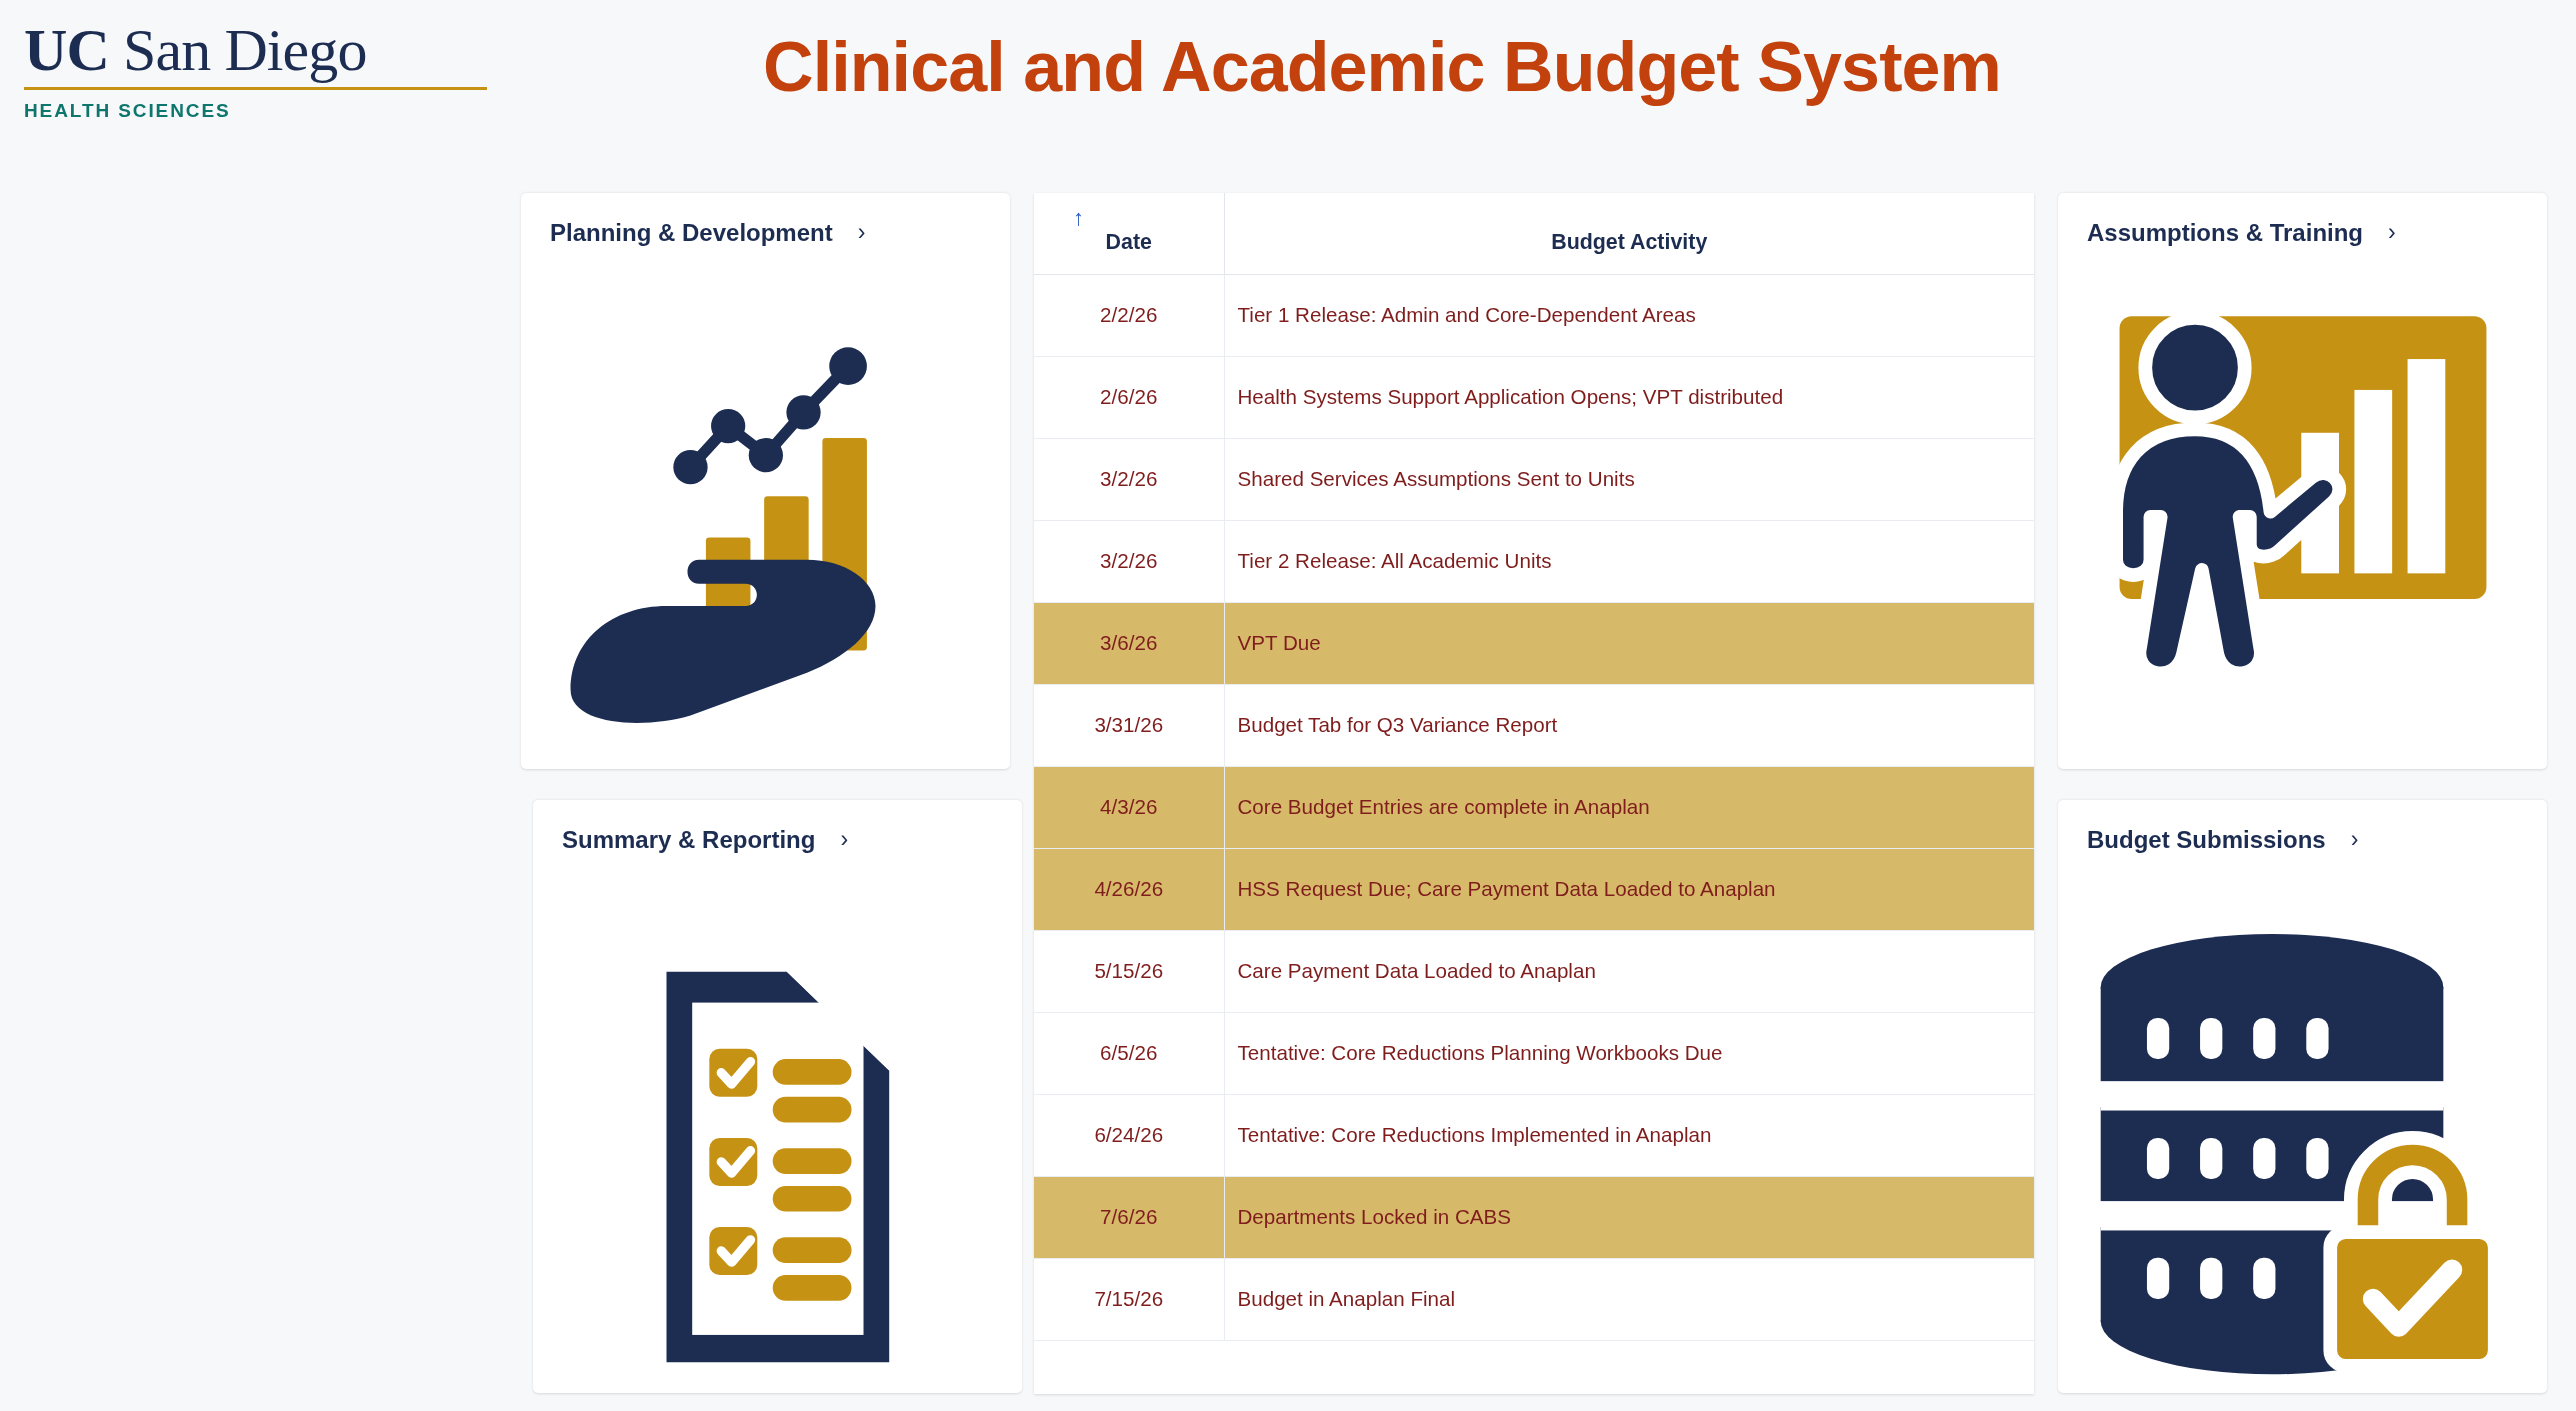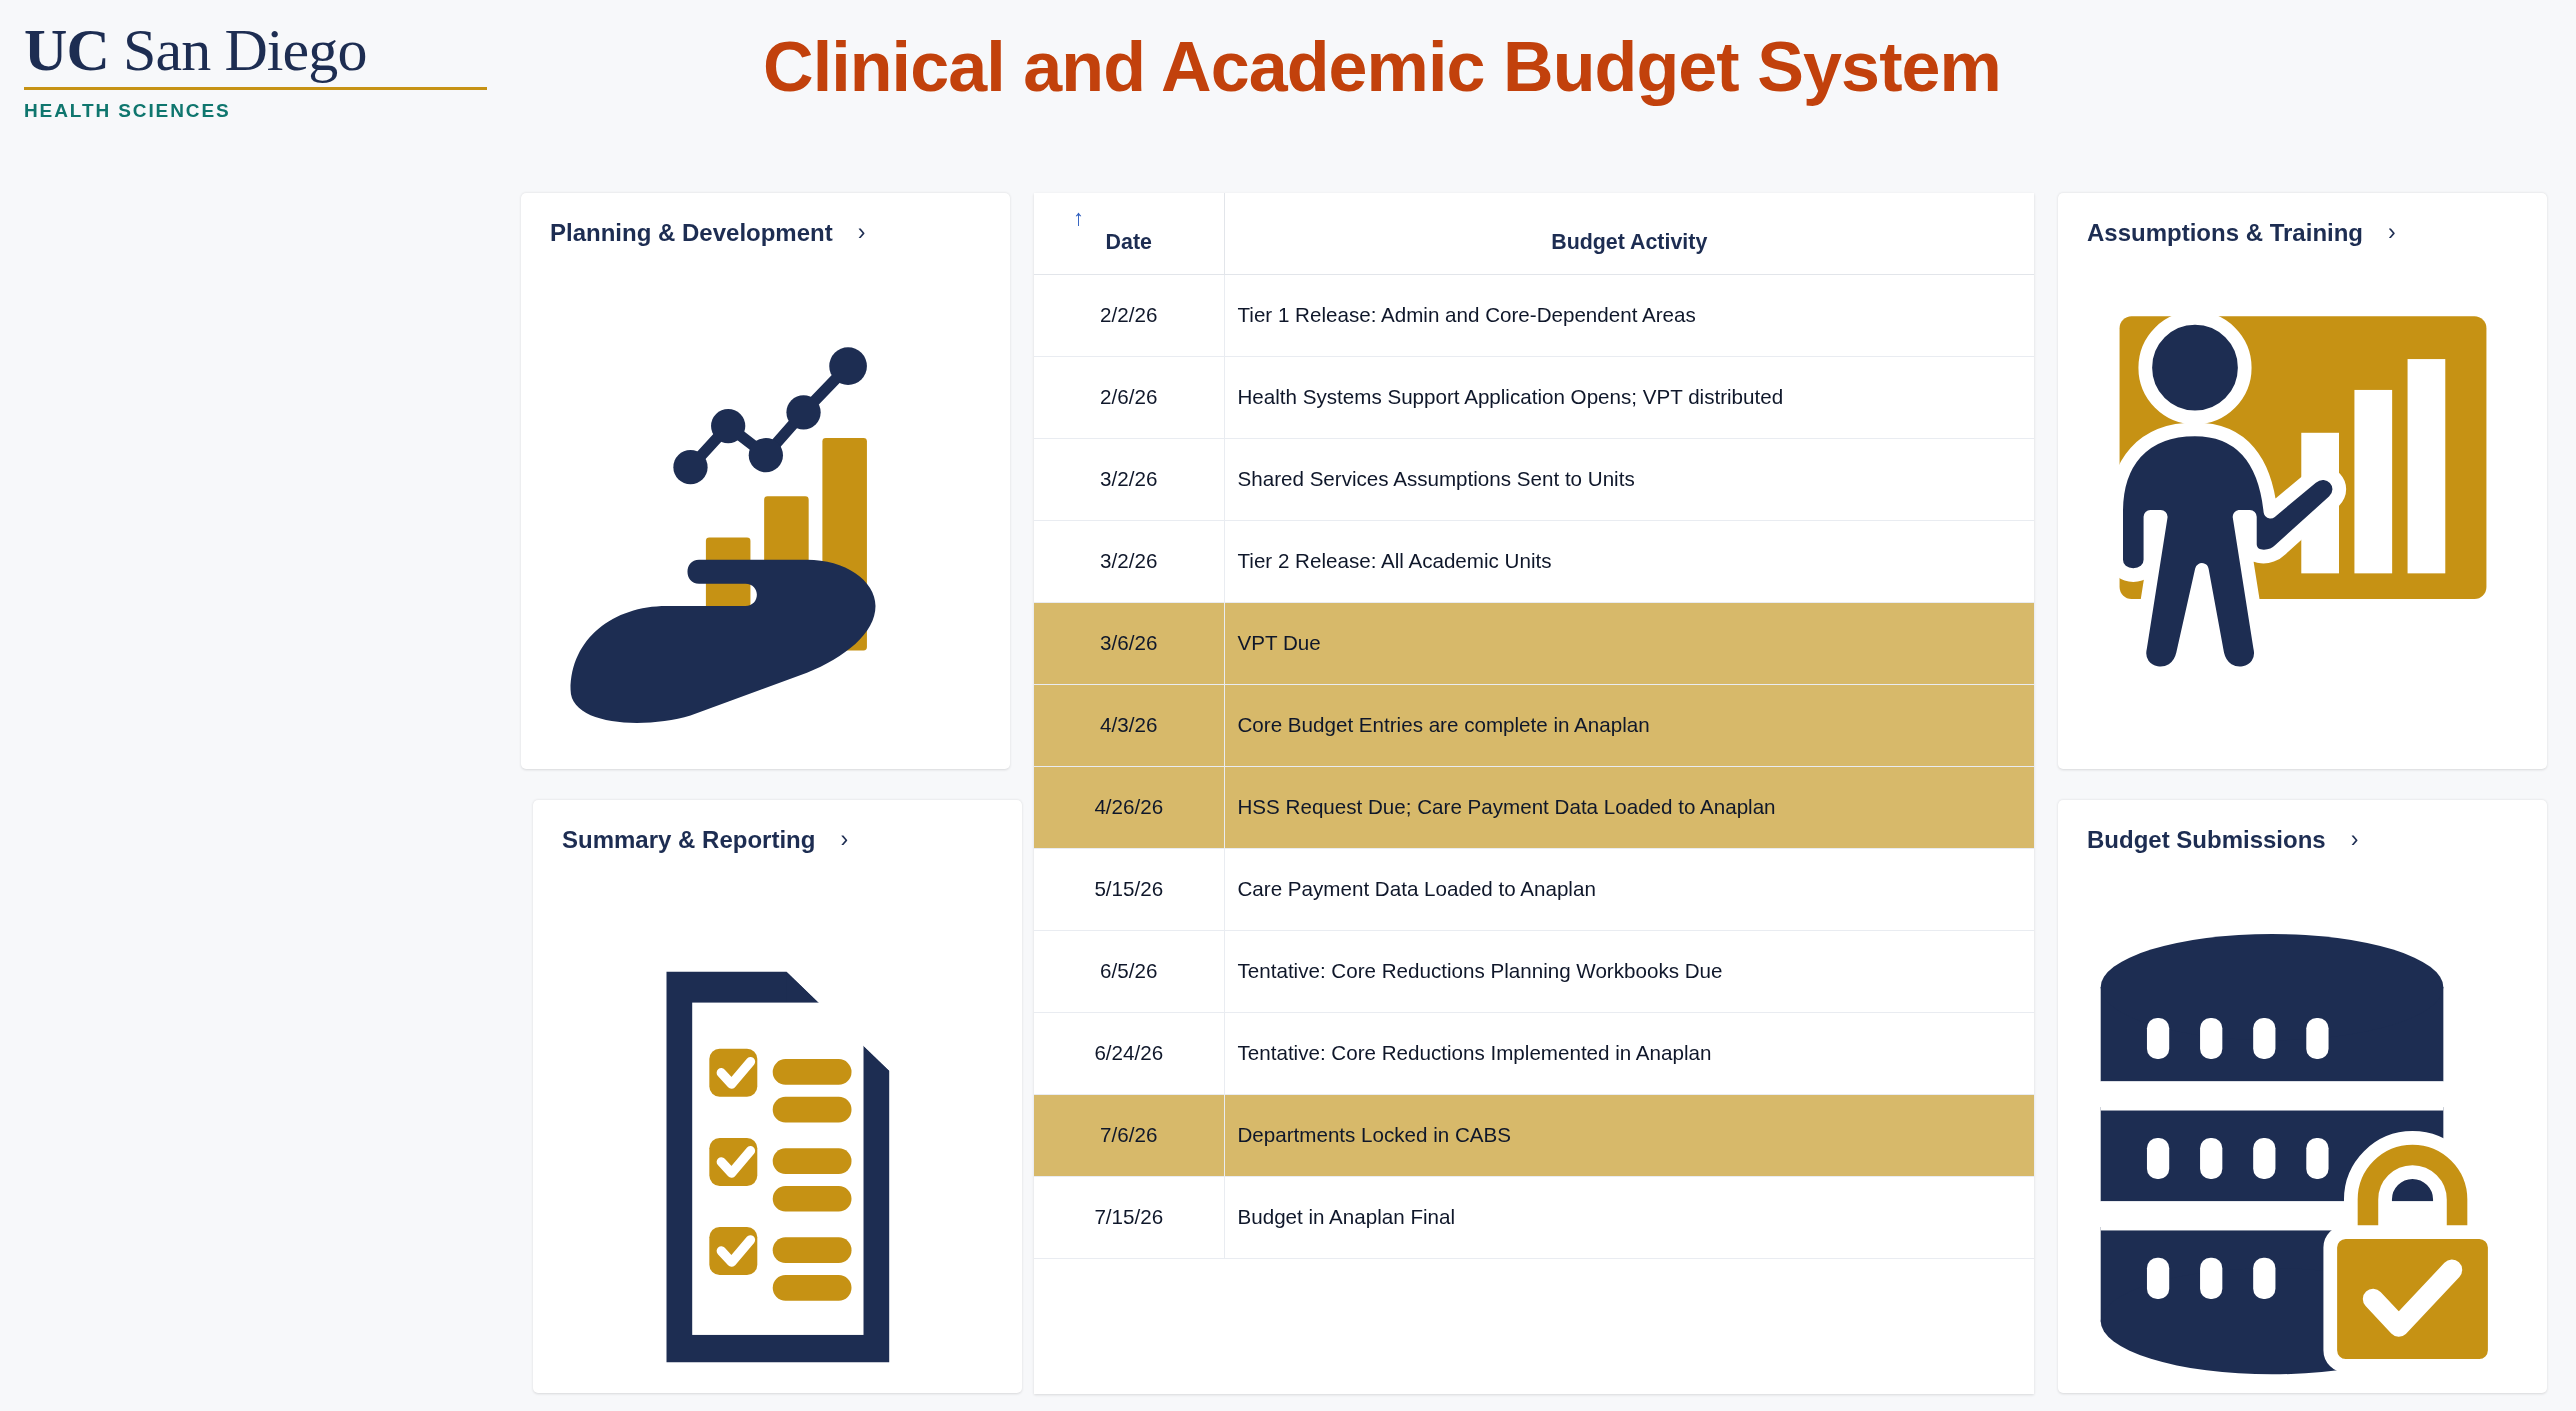--- a/index.html
+++ b/index.html
@@ -118,21 +118,21 @@
   .sort-arrow {
     position: absolute;
     left: 39px; top: 13.7px;
     color: #2f5fbf;
     font-size: 22px;
     line-height: 1;
   }
   table.cal td {
     height: 82px;
     font-size: 20.6px;
-    color: #0f172a;
+    color: #7f1d1d;
     border-bottom: 0.9px solid #e9ecf1;
   }
   td.date {
     width: 190px;
     text-align: center;
     border-right: 0.9px solid #e9ecf1;
     color: #1f2430;
   }
   td.act { padding-left: 13px; }
   tr.hl td { background: #d7b96a; }
@@ -234,20 +234,24 @@
               <td class="date">3/2/26</td>
               <td class="act">Shared Services Assumptions Sent to Units</td>
             </tr>
             <tr>
               <td class="date">3/2/26</td>
               <td class="act">Tier 2 Release: All Academic Units</td>
             </tr>
             <tr class="hl">
               <td class="date">3/6/26</td>
               <td class="act">VPT Due</td>
+            </tr>
+            <tr>
+              <td class="date">3/31/26</td>
+              <td class="act">Budget Tab for Q3 Variance Report</td>
             </tr>
             <tr class="hl">
               <td class="date">4/3/26</td>
               <td class="act">Core Budget Entries are complete in Anaplan</td>
             </tr>
             <tr class="hl">
               <td class="date">4/26/26</td>
               <td class="act">HSS Request Due; Care Payment Data Loaded to Anaplan</td>
             </tr>
             <tr>

